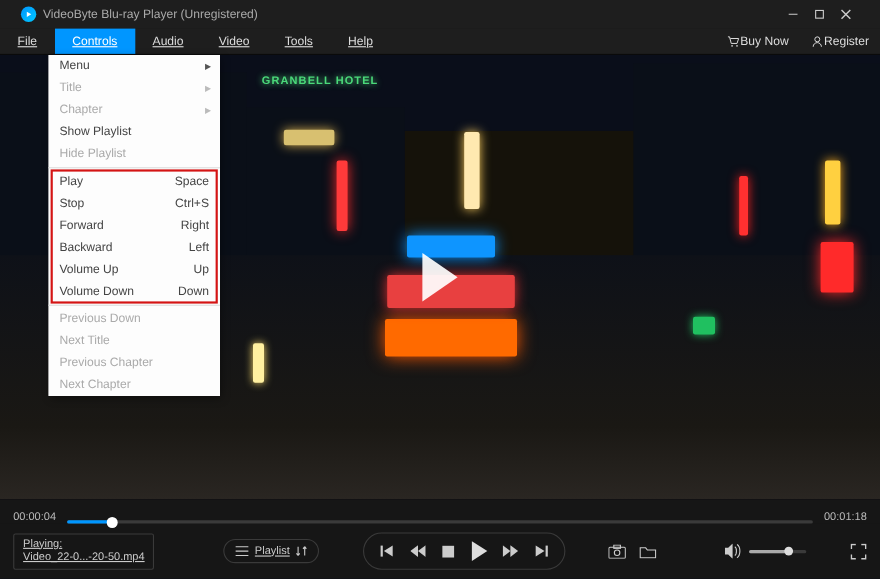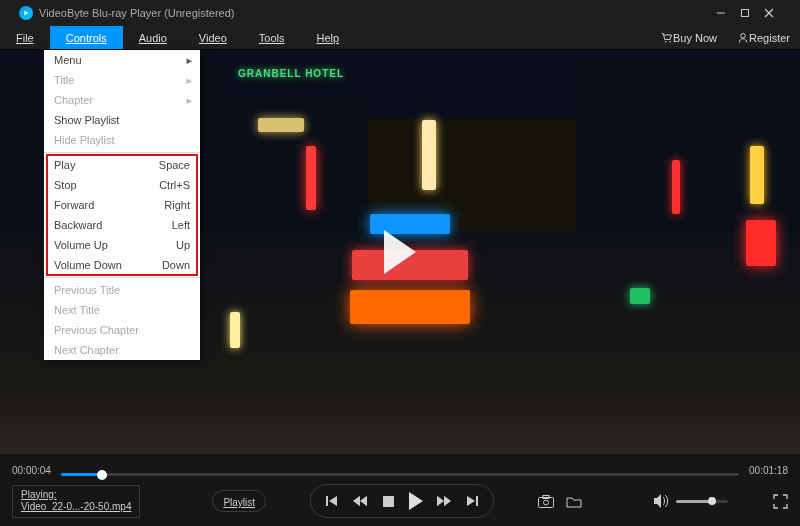--- a/index.html
+++ b/index.html
@@ -35,21 +35,21 @@
 .dropdown .dd-sep { height: 1px; background: #ddd; margin: 2px 0; }
 .dropdown .highlight-box { position: absolute; left: 2px; width: 152px; border: 2px solid #d41414; pointer-events: none; }
 
 .timebar { height: 22px; background: #161616; display: flex; align-items: flex-end; padding: 0 12px; gap: 10px; font-size: 10px; color: #bbb; }
 .timebar .track { flex: 1; height: 3px; background: #3a3a3a; border-radius: 2px; position: relative; }
 .timebar .track .prog { position: absolute; left: 0; top: 0; bottom: 0; width: 6%; background: #0096ff; border-radius: 2px; }
 .timebar .track .knob { position: absolute; left: 6%; top: 50%; transform: translate(-50%,-50%); width: 10px; height: 10px; background: #fff; border-radius: 50%; }
 
 .controlbar { height: 50px; background: #161616; display: flex; align-items: center; padding: 0 12px; gap: 8px; color: #ccc; font-size: 10px; text-decoration: underline; }
 .nowplaying { border: 1px solid #3a3a3a; border-radius: 2px; padding: 3px 8px; line-height: 1.25; min-width: 120px; }
-.playlist-btn { border: 1px solid #3a3a3a; border-radius: 12px; height: 22px; padding: 0 10px; display: flex; align-items: center; gap: 6px; cursor: pointer; font-size:10px;flex-direction:column;}
+.playlist-btn { border: 1px solid #3a3a3a; border-radius: 12px; height: 22px; padding: 0 10px; display: flex; align-items: center; gap: 6px; cursor: pointer; font-size:10px;}
 .transport { display: flex; align-items: center; border: 1px solid #3a3a3a; border-radius: 18px; height: 34px; padding: 0 14px; gap: 14px; }
 .transport .tbtn { width: 14px; height: 14px; display: flex; align-items: center; justify-content: center; cursor: pointer; }
 .transport .tbtn.play { width: 0; height: 0; border-left: 14px solid #ddd; border-top: 9px solid transparent; border-bottom: 9px solid transparent; }
 .cgroup{display:flex;align-items:center;gap:12px;}
 .ico { width: 16px; height: 16px; cursor: pointer; display:flex;align-items:center;justify-content:center; }
 .volume { display: flex; align-items: center; gap: 6px; }
 .volume .vtrack { width: 52px; height: 3px; background: #3a3a3a; border-radius: 2px; position: relative; }
 .volume .vtrack .vfill { position: absolute; left: 0; top: 0; bottom: 0; width: 70%; background: #aaa; border-radius: 2px; }
 .volume .vtrack .vknob { position:absolute; left:70%; top:50%; transform:translate(-50%,-50%); width:8px;height:8px;background:#ddd;border-radius:50%;}
 svg{display:block;}
@@ -171,21 +171,21 @@
     <div class="dd-row">
       <span>Volume Up</span>
       <span class="shortcut">Up</span>
     </div>
     <div class="dd-row">
       <span>Volume Down</span>
       <span class="shortcut">Down</span>
     </div>
     <div class="dd-sep"></div>
     <div class="dd-row disabled">
-      <span>Previous Title</span>
+      <span>Previous Down</span>
     </div>
     <div class="dd-row disabled">
       <span>Next Title</span>
     </div>
     <div class="dd-row disabled">
       <span>Previous Chapter</span>
     </div>
     <div class="dd-row disabled">
       <span>Next Chapter</span>
     </div>

